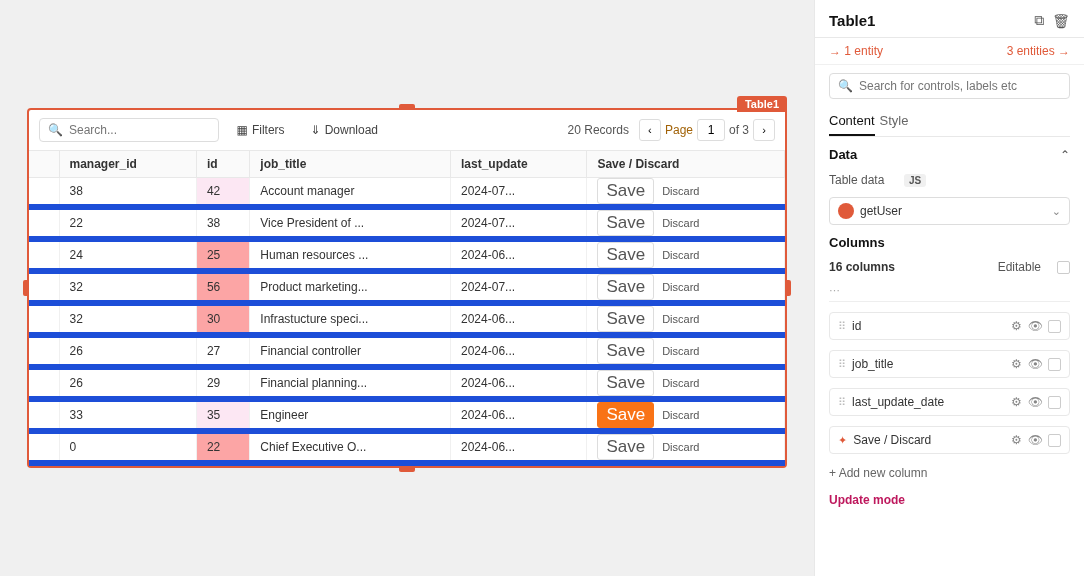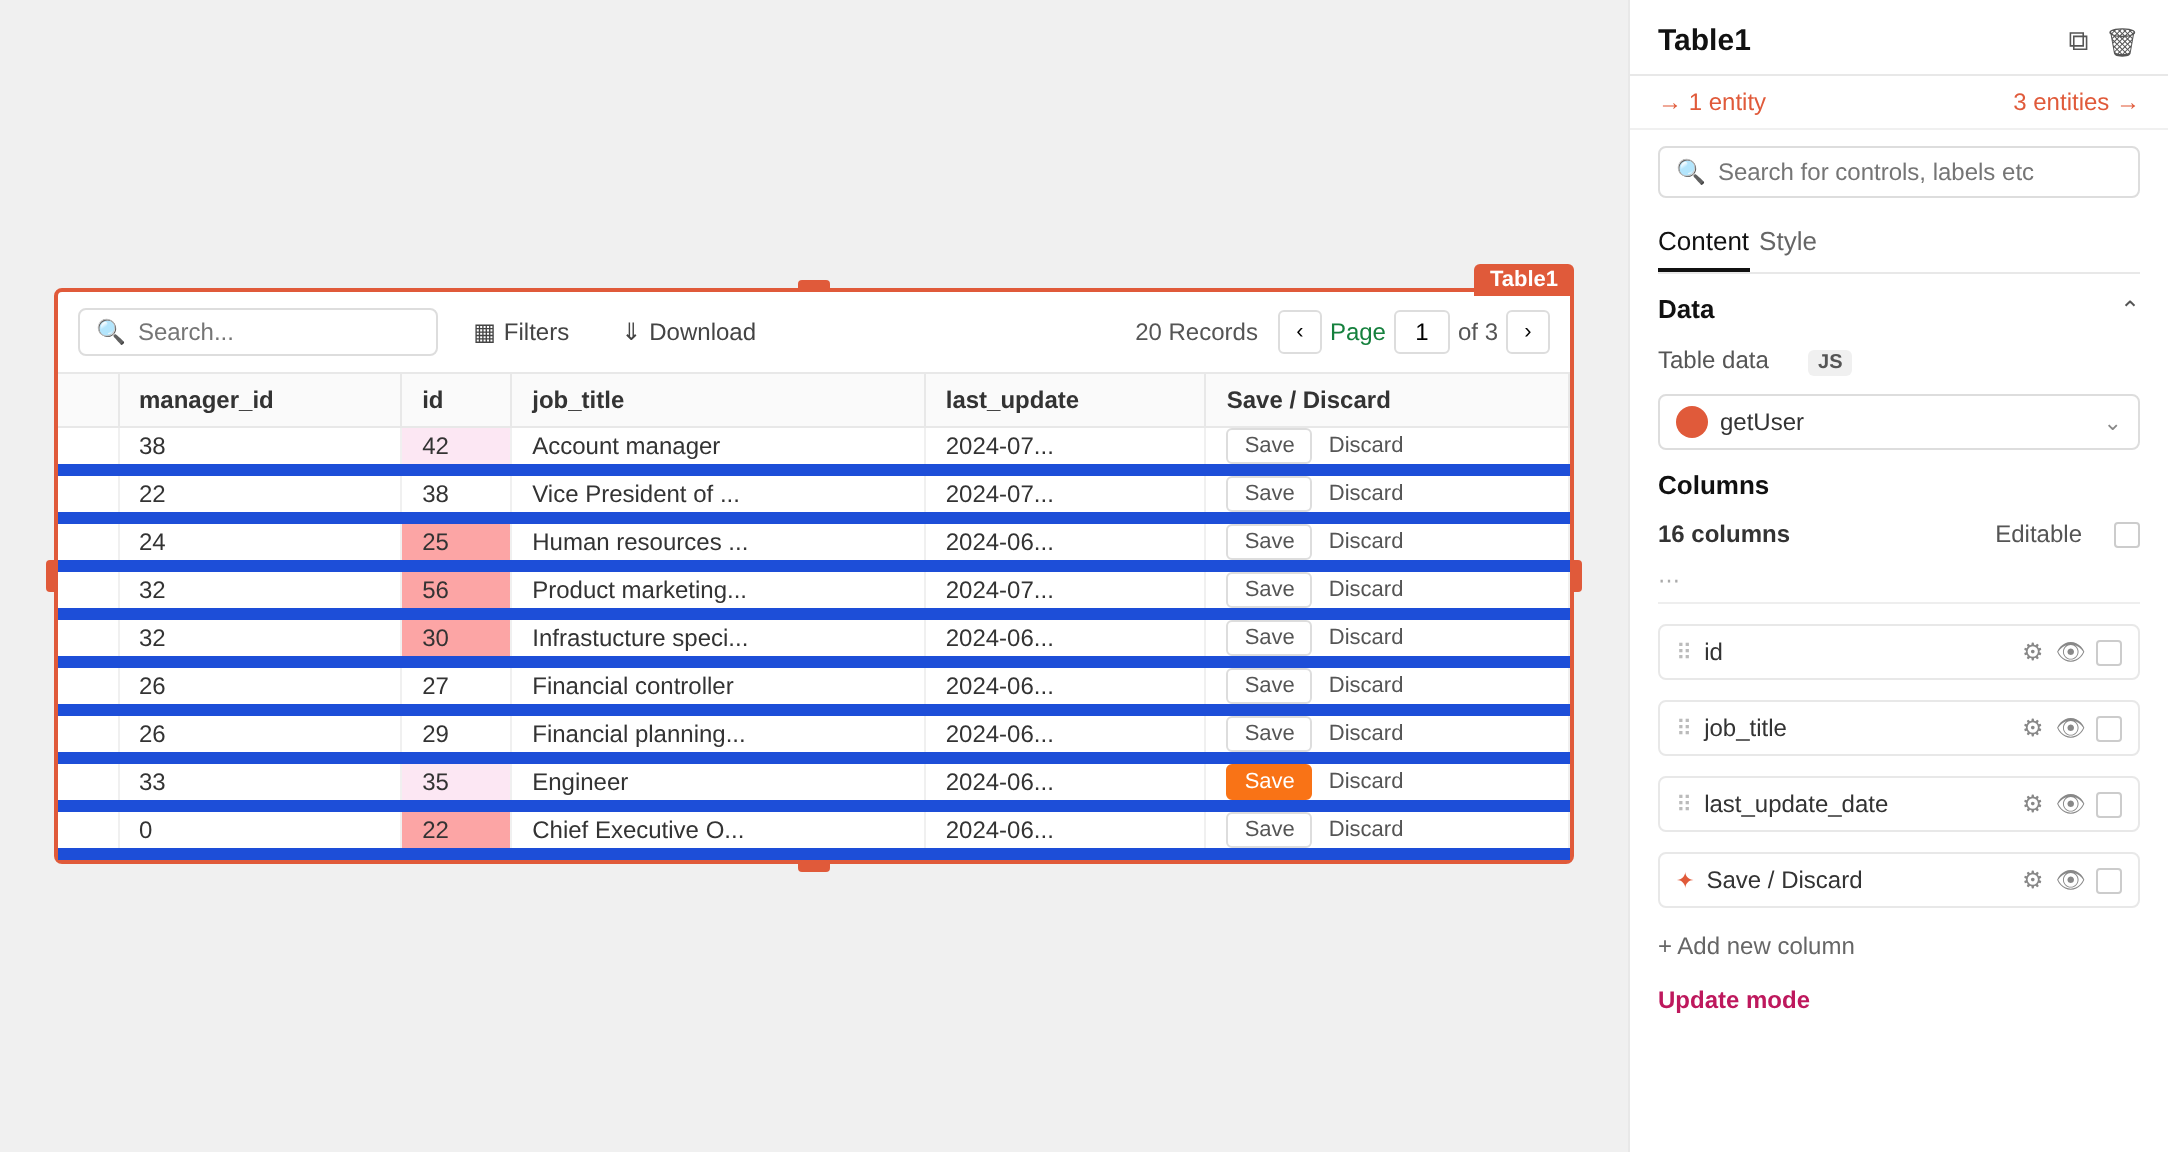--- a/index.html
+++ b/index.html
@@ -210,21 +210,21 @@
       background: #fce7f3;
       color: #be185d;
     }
 
     .btn-save {
       background: white;
       border: 1px solid #ddd;
       border-radius: 3px;
       padding: 2px 8px;
       cursor: pointer;
-      font-size: 11px;
+      font-size: 17px;
       color: #555;
     }
     .btn-save.active {
       background: #f97316;
       color: white;
       border-color: #f97316;
     }
     .btn-discard {
       background: none;
       border: none;
@@ -507,21 +507,21 @@
         <span>Filters</span>
       </button>
       <button class="toolbar-btn">
         <span style="font-size:12px;">⇓</span>
         <span>Download</span>
       </button>
       <span class="toolbar-sep"></span>
       <span class="records-info">20 Records</span>
       <div class="pagination">
         <button class="page-btn">‹</button>
-        <span style="font-size:12px;color:#15803d;">Page</span>
+        <span style="font-size:12px;color:#a16207;">Page</span>
         <input class="page-input" type="text" value="1" style="">
         <span style="font-size:12px;color:#555;">of 3</span>
         <button class="page-btn">›</button>
       </div>
     </div>
 
     <table class="data-table">
       <thead>
         <tr>
           <th></th>

